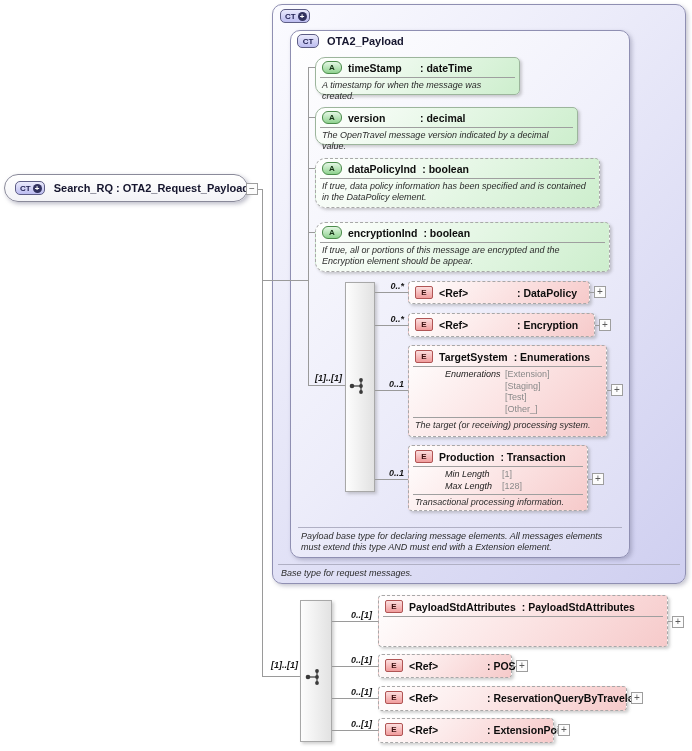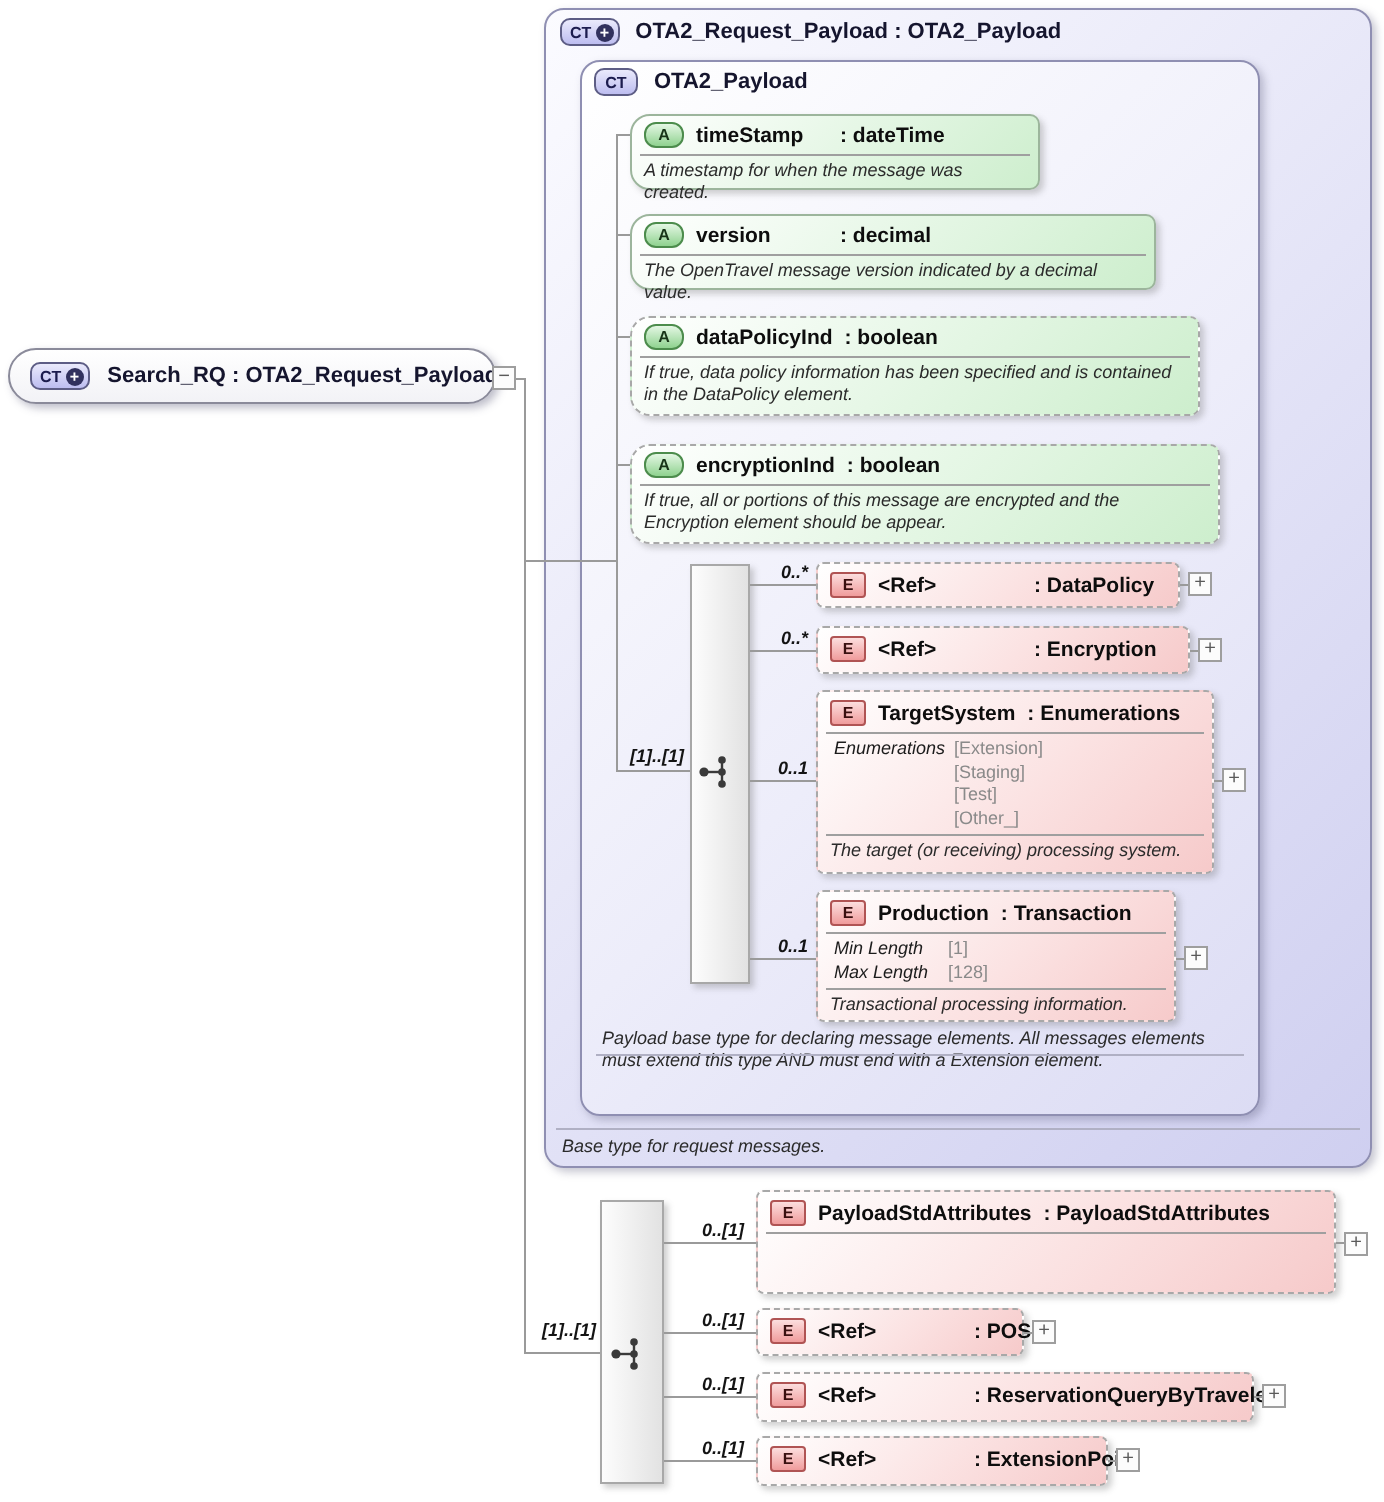--- a/index.html
+++ b/index.html
@@ -54,21 +54,21 @@
   .elem { border-radius:4px;
           background:linear-gradient(135deg,#ffffff 0%,#fbe2e2 55%,#f6caca 100%); }
 
   .title-row { display:flex; align-items:center; gap:6px; padding:3px 4px 2px 6px;
                font-weight:bold; font-size:10.5px; color:#0d0d0d; white-space:nowrap; }
   .elem .title-row { padding-top:4px; }
   .nm-a { min-width:66px; }
   .nm-e { min-width:72px; }
   .sep { height:1px; background:#9f9f9f; margin:1px 4px 0 4px; }
   .doc { font-style:italic; font-size:9px; color:#2b2b2b; padding:2px 6px 2px 6px; line-height:1.25; }
-  .facets { padding:2px 8px 1px 8px; font-size:9px; line-height:11.5px; display:flex; }
+  .facets { padding:2px 8px 1px 8px; font-size:9px; line-height:11.5px; display:flex;margin-left:28px; }
   .facet-label { font-style:italic; color:#1c1c1c; flex:0 0 auto; }
   .facet-vals { color:#8a8a8a; }
   .tsys .facet-label { width:60px; }
   .trx .facet-label { width:57px; }
   .facet-row { display:flex; }
   .trx .facet-vals { color:#8a8a8a; }
 
   
   .seqbar { position:absolute; border:1px solid #a8a8a8;
             background:linear-gradient(90deg,#fdfdfd,#e2e2e2);
@@ -115,32 +115,31 @@
   <div class="line" style="left:512px;top:666px;width:4px;height:1px"></div>
   <div class="line" style="left:627px;top:698px;width:4px;height:1px"></div>
   <div class="line" style="left:554px;top:730px;width:4px;height:1px"></div>
 
   <div class="ct-frame ct-outer" style="left:272px;top:4px;width:414px;height:580px"></div>
   <div class="hdr" style="left:280px;top:9px">
     <span class="badge-ctp">
         <span>CT</span>
         <span class="plus-circle">+</span>
       </span>
-    <span>OTA2_Request_Payload : OTA2_Payload</span>
   </div>
   <div class="line" style="left:278px;top:564px;width:402px;height:1px;background:#b0b0c4"></div>
   <div class="footer-note" style="left:281px;top:568px;width:400px">Base type for request messages.</div>
 
   <div class="ct-frame ct-inner" style="left:290px;top:30px;width:340px;height:528px"></div>
   <div class="hdr" style="left:297px;top:34px">
     <span class="badge-ct">CT</span>
     <span>OTA2_Payload</span>
   </div>
   <div class="line" style="left:298px;top:527px;width:324px;height:1px;background:#b0b0c4"></div>
-  <div class="footer-note" style="left:301px;top:514px;width:322px">Payload base type for declaring message elements. All messages elements must extend this type AND must end with a Extension element.</div>
+  <div class="footer-note" style="left:301px;top:531px;width:322px">Payload base type for declaring message elements. All messages elements must extend this type AND must end with a Extension element.</div>
 
   <div class="pill" style="left:4px;top:174px;width:244px">
     <span class="badge-ctp">
         <span>CT</span>
         <span class="plus-circle">+</span>
       </span>
     <span>Search_RQ : OTA2_Request_Payload</span>
   </div>
   <div class="toggle" style="left:246px;top:183px">−</div>
 

